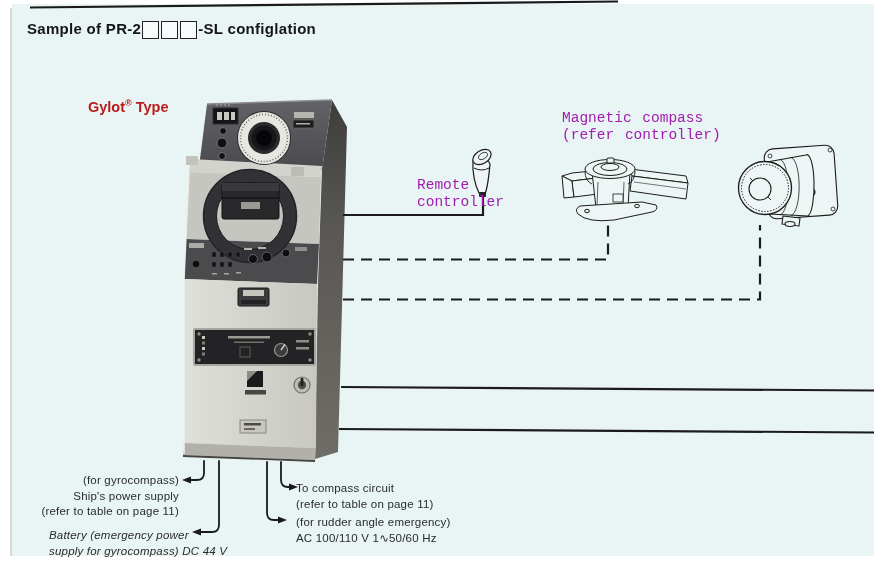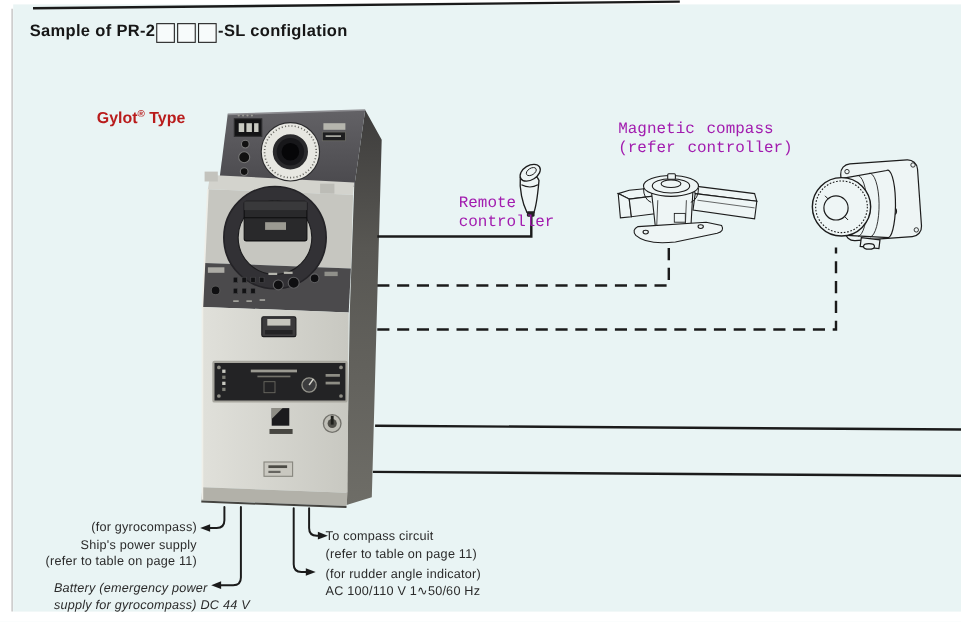--- a/index.html
+++ b/index.html
@@ -293,16 +293,16 @@
     <div>Battery (emergency power</div>
     <div>supply for gyrocompass) DC 44 V</div>
   </div>
 
   <div class="txt ann" style="left:296px;top:481px;">
     <div>To compass circuit</div>
     <div>(refer to table on page 11)</div>
   </div>
 
   <div class="txt ann" style="left:296px;top:515px;">
-    <div>(for rudder angle indicator)</div>
+    <div>(for rudder angle emergency)</div>
     <div>AC 100/110 V 1∿50/60 Hz</div>
   </div>
 </div>
 
 </body></html>

